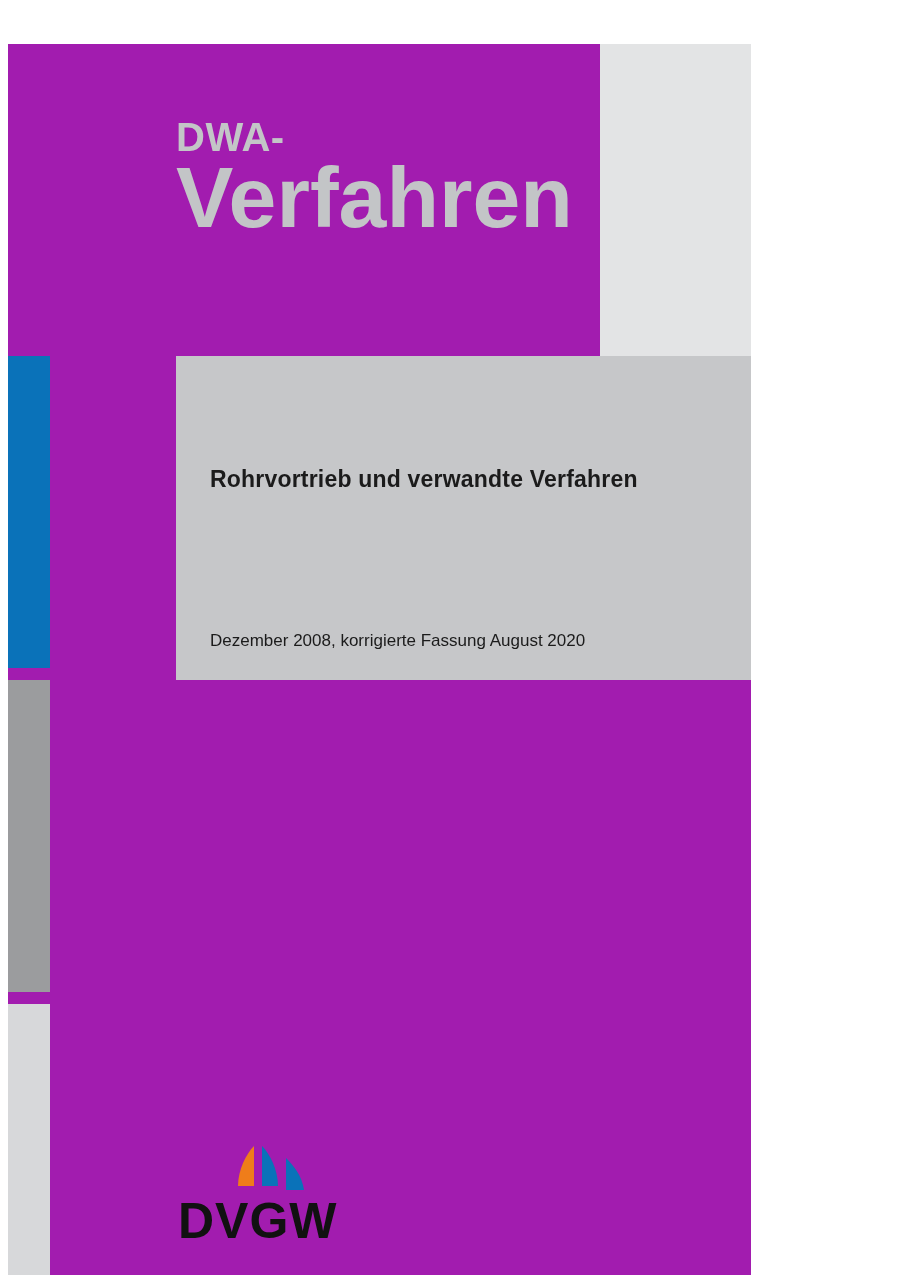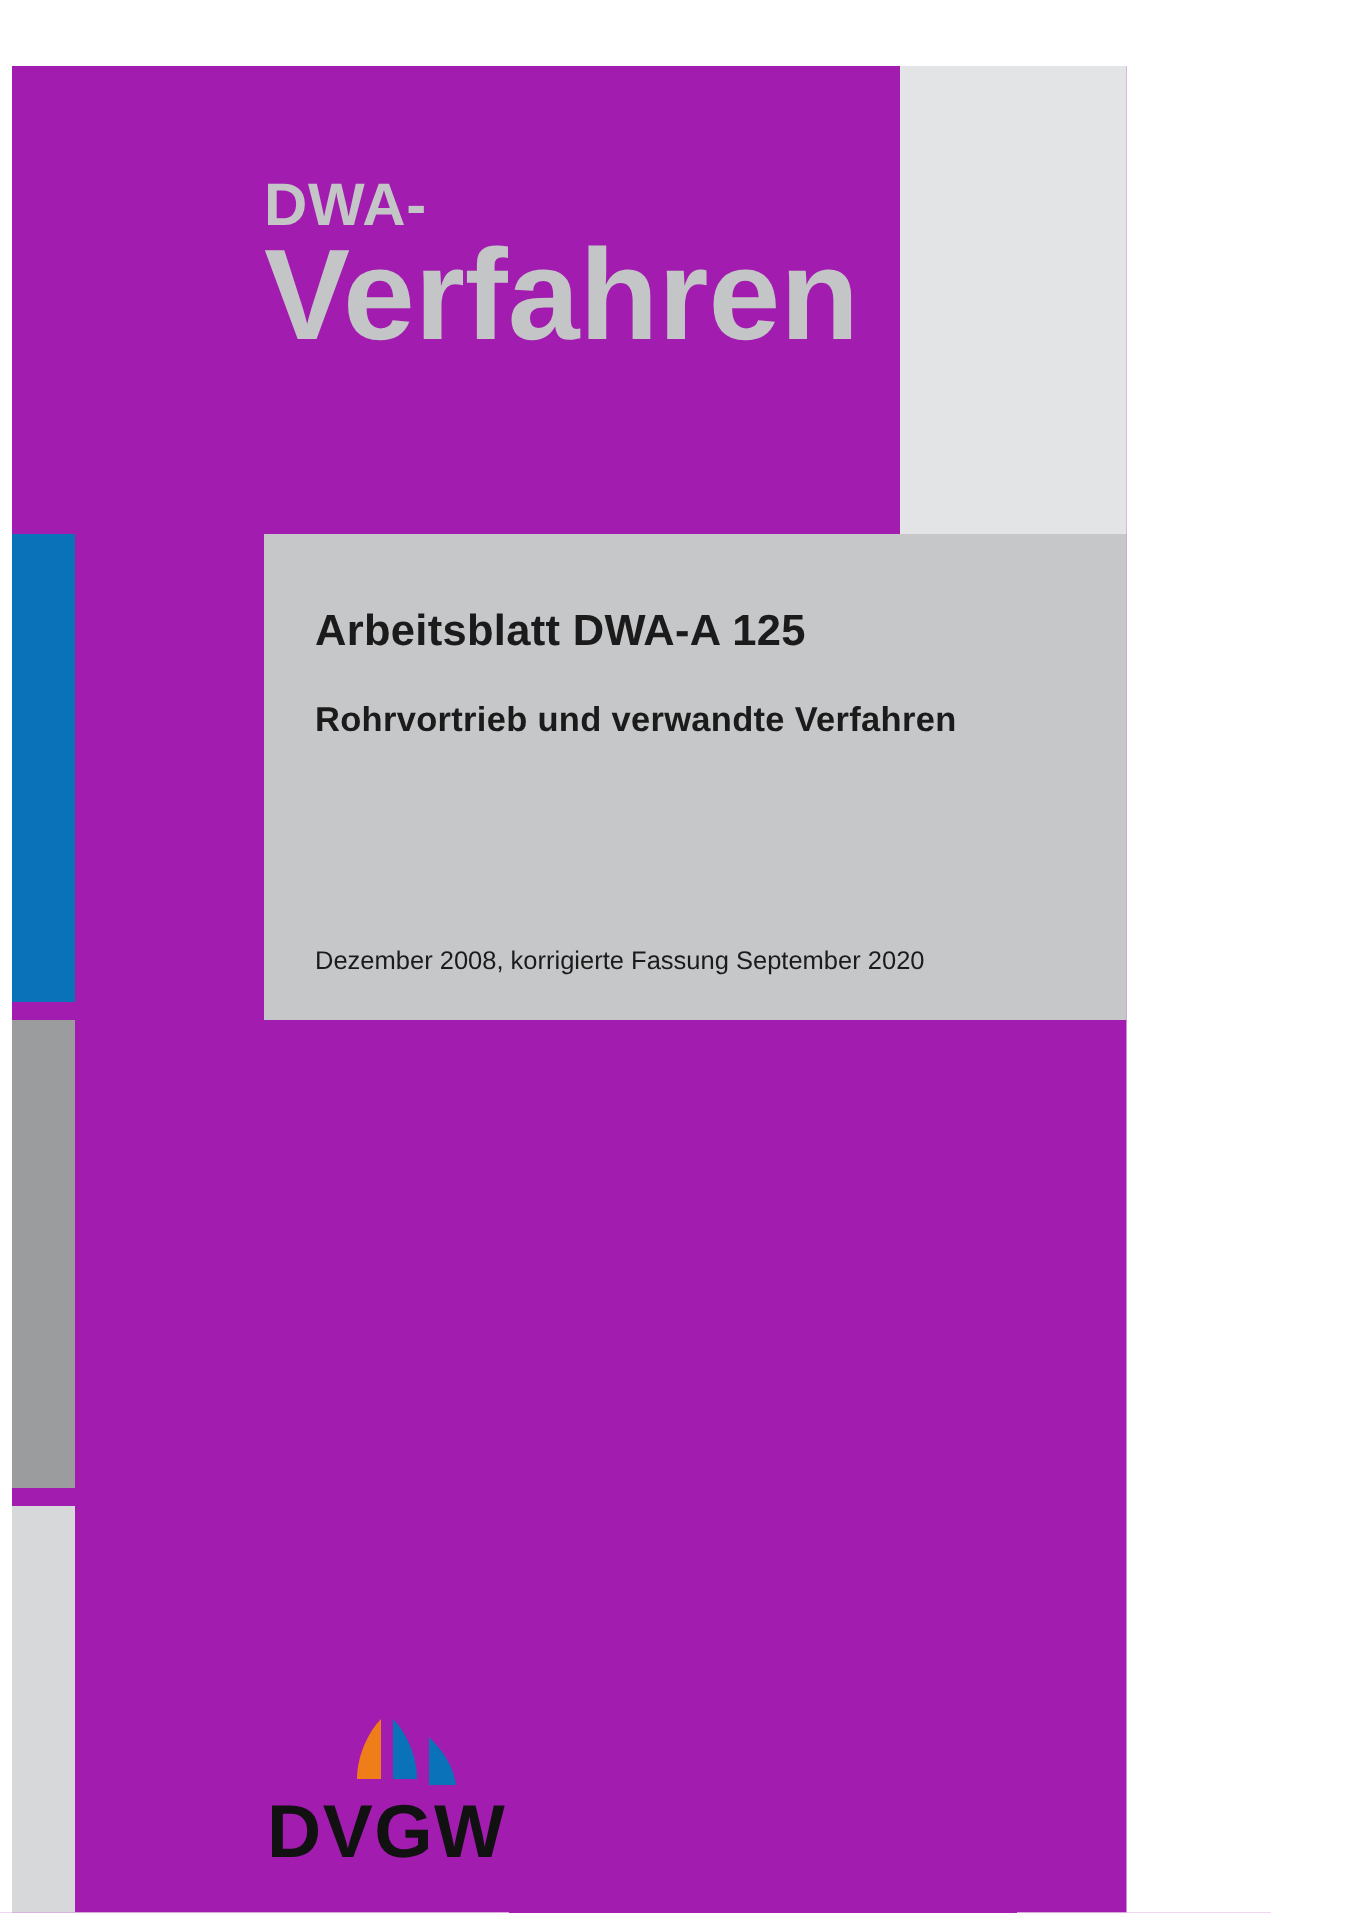--- a/index.html
+++ b/index.html
@@ -145,23 +145,22 @@
     <div class="bar bar-blue"></div>
     <div class="bar bar-gray"></div>
     <div class="bar bar-light"></div>
 
     <div class="masthead">
       <div class="line1">DWA-</div>
       <div class="line2">Verfahren</div>
     </div>
 
     <div class="title-block">
-      <div class="title-main">Arbeitsblatt  DWA-A 125</div>
       <div class="title-sub">Rohrvortrieb und verwandte Verfahren</div>
-      <div class="title-date">Dezember 2008, korrigierte Fassung September 2020</div>
+      <div class="title-date">Dezember 2008, korrigierte Fassung August 2020</div>
     </div>
 
     <div class="logo-dvgw">
       <svg class="logo-svg" width="180" height="120" viewBox="0 0 180 120" xmlns="http://www.w3.org/2000/svg">
 
         <path d="M78 12 C78 12 78 40 78 52 C72 52 66 52 62 52 C62 36 70 20 78 12 Z" fill="#ef7d1a"></path>
         <path d="M86 12 C94 20 102 36 102 52 C98 52 92 52 86 52 C86 40 86 12 86 12 Z" fill="#0a72b9"></path>
         <path d="M110 24 C118 32 126 42 128 56 C122 56 114 56 110 56 C110 46 110 32 110 24 Z" fill="#0a72b9"></path>
         <text x="2" y="104" font-family="Liberation Sans, sans-serif" font-size="50" font-weight="bold" fill="#111111" letter-spacing="1">DVGW</text>
       </svg>

